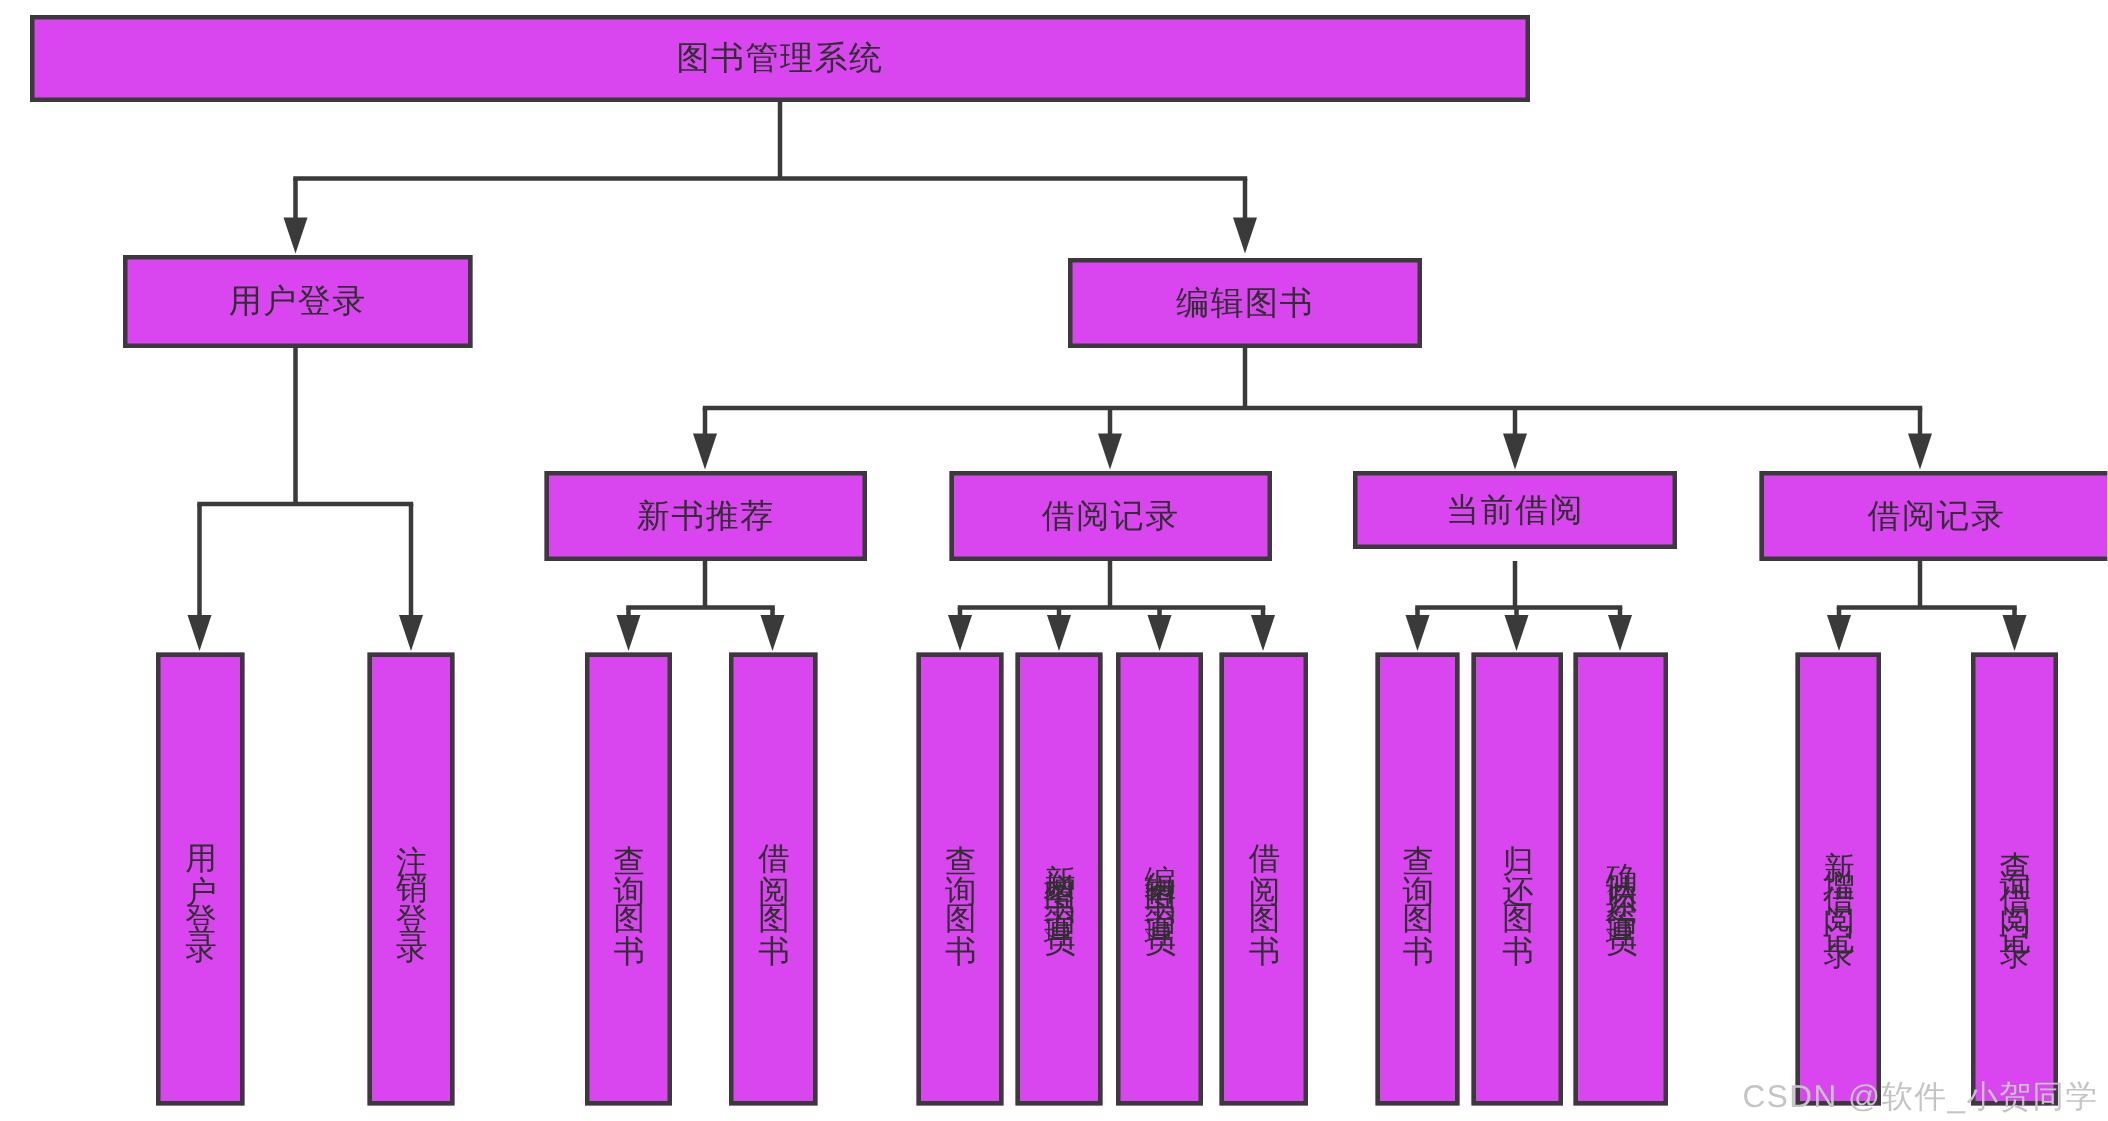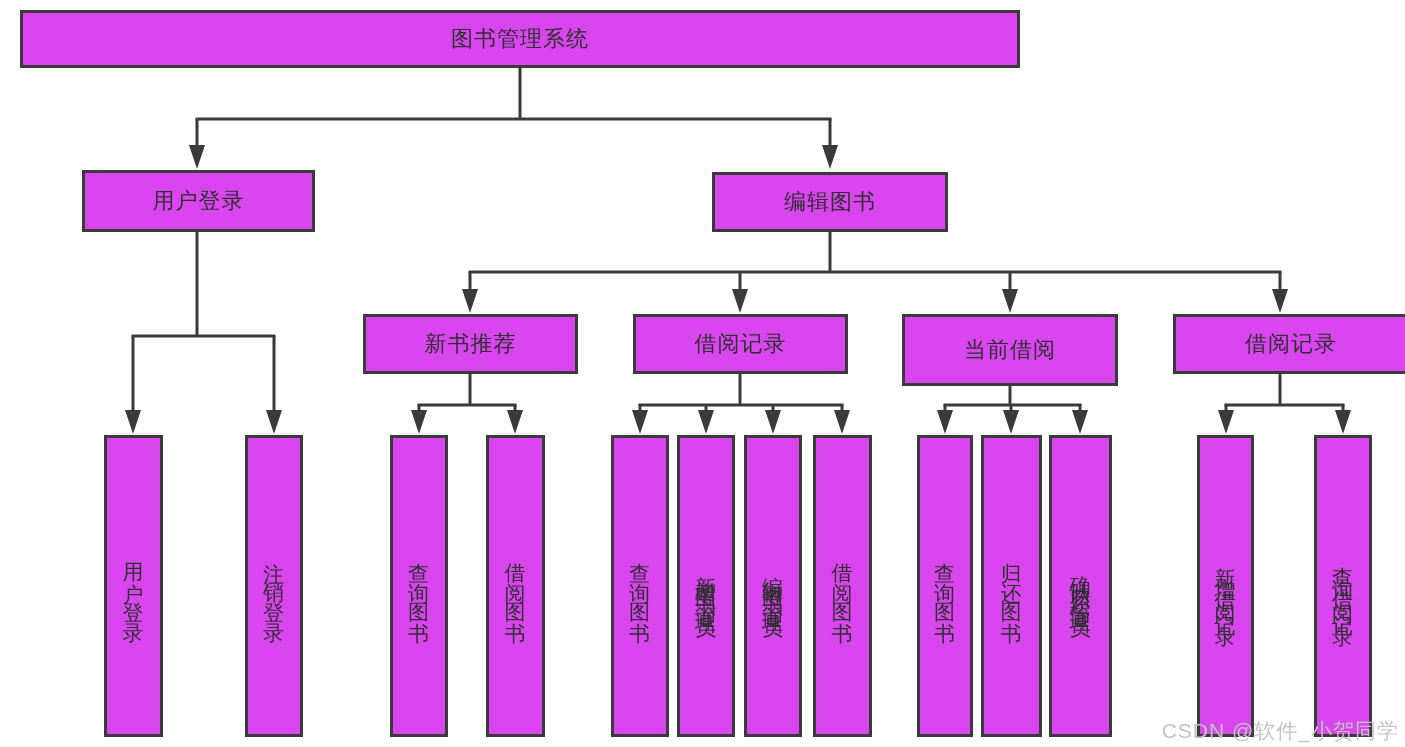--- a/index.html
+++ b/index.html
@@ -39,21 +39,21 @@
     line-height: 1;
   }
   
   #n-root   { left: 20px;  top: 10px;  width: 1000px; height: 58px; }
   
   #n-login  { left: 82px;  top: 170px; width: 233px; height: 62px; }
   #n-mgmt   { left: 712px; top: 172px; width: 236px; height: 60px; }
   
   #n-newbook { left: 363px;  top: 314px; width: 215px; height: 60px; }
   #n-borrow  { left: 633px;  top: 314px; width: 215px; height: 60px; }
-  #n-current { left: 902px;  top: 314px; width: 216px; height: 72px; }
+  #n-current { left: 902px;  top: 314px; width: 216px; height: 52px; }
   #n-records { left: 1173px; top: 314px; width: 236px; height: 60px; }
   
   .leaf { top: 435px; height: 302px; }
   #l-g1a { left: 104px;  width: 59px; }
   #l-g1b { left: 245px;  width: 58px; }
   #l-g2a { left: 390px;  width: 58px; }
   #l-g2b { left: 486px;  width: 59px; }
   #l-g3a { left: 611px;  width: 58px; }
   #l-g3b { left: 677px;  width: 58px; }
   #l-g3c { left: 744px;  width: 58px; }

